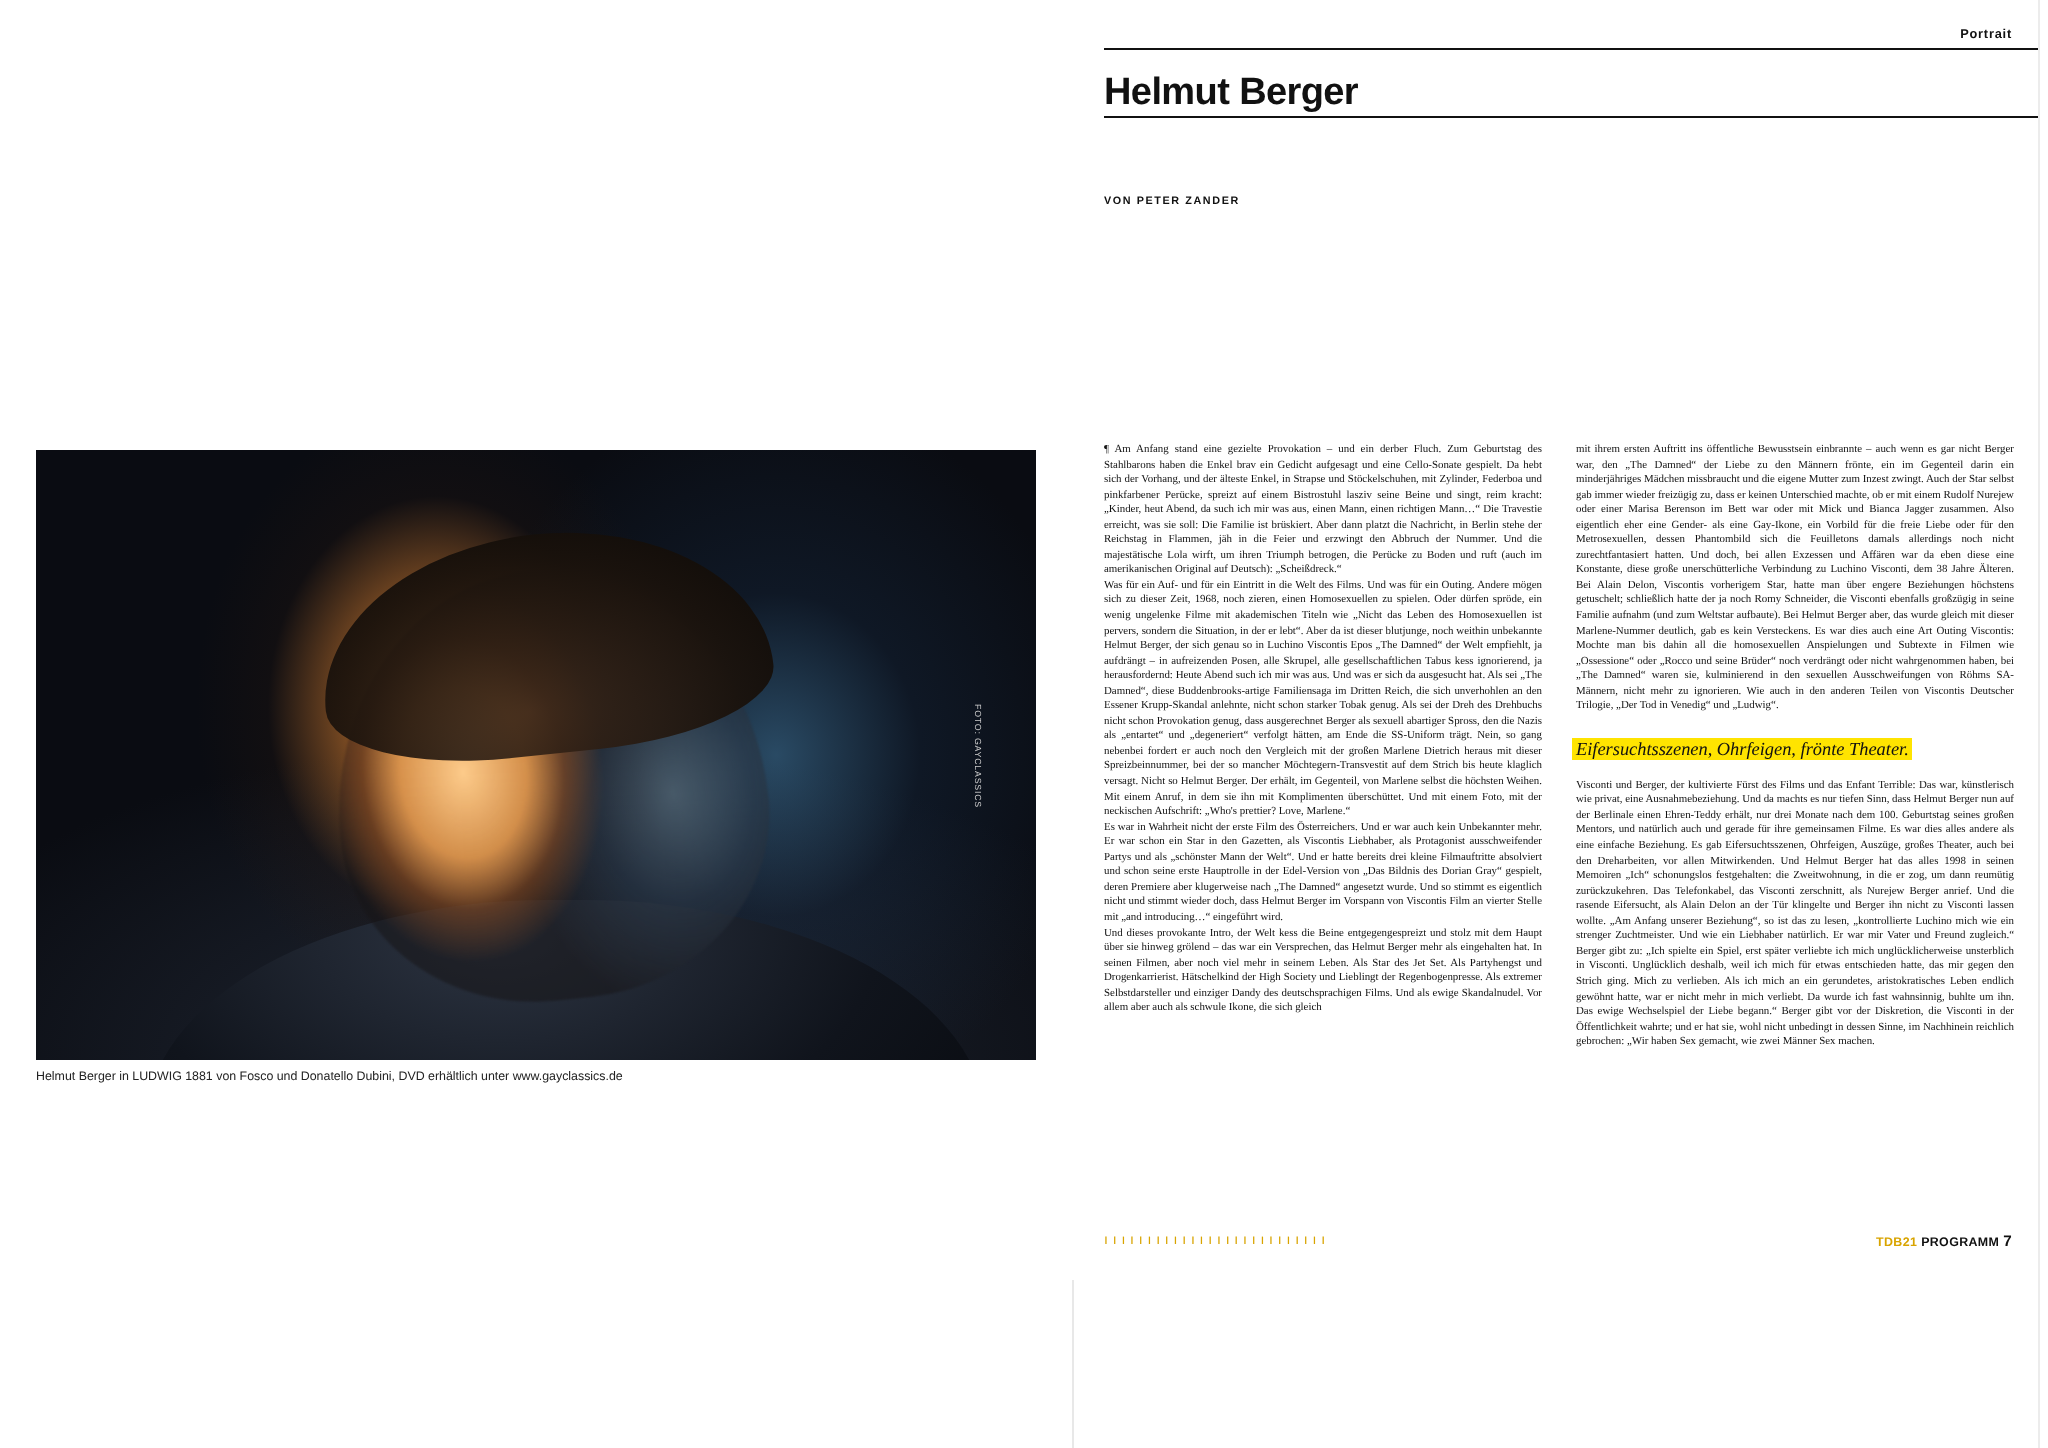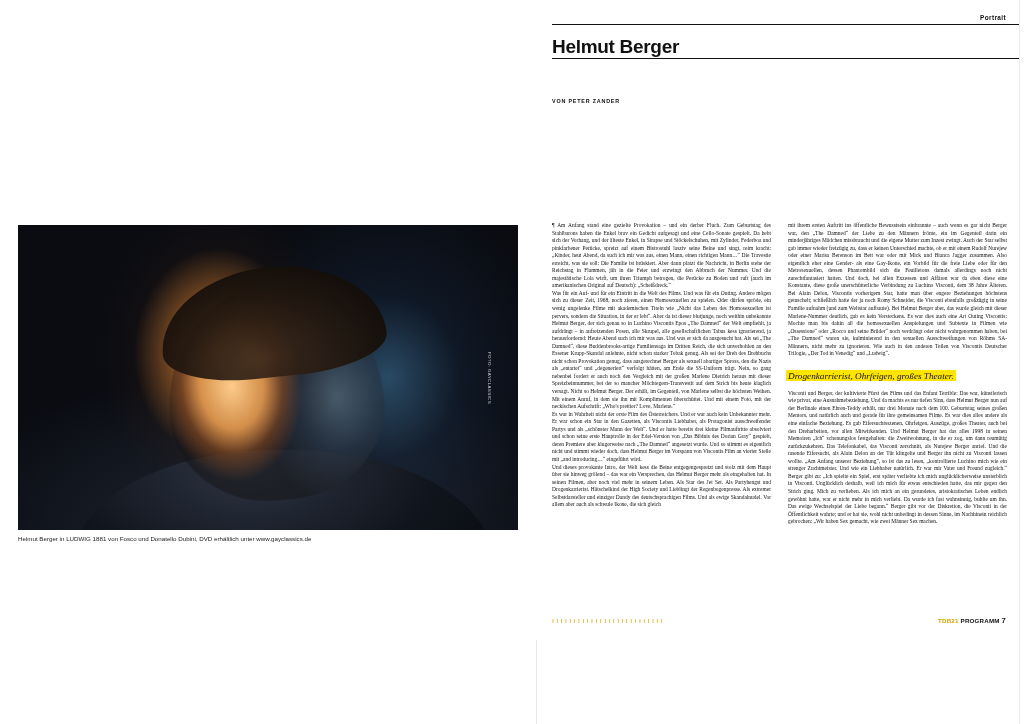--- a/index.html
+++ b/index.html
@@ -183,21 +183,21 @@
         <div class="col">
           <p class="pilcrow-lead">Am Anfang stand eine gezielte Provokation – und ein derber Fluch. Zum Geburtstag des Stahlbarons haben die Enkel brav ein Gedicht aufgesagt und eine Cello-Sonate gespielt. Da hebt sich der Vorhang, und der älteste Enkel, in Strapse und Stöckelschuhen, mit Zylinder, Federboa und pinkfarbener Perücke, spreizt auf einem Bistrostuhl lasziv seine Beine und singt, reim kracht: „Kinder, heut Abend, da such ich mir was aus, einen Mann, einen richtigen Mann…“ Die Travestie erreicht, was sie soll: Die Familie ist brüskiert. Aber dann platzt die Nachricht, in Berlin stehe der Reichstag in Flammen, jäh in die Feier und erzwingt den Abbruch der Nummer. Und die majestätische Lola wirft, um ihren Triumph betrogen, die Perücke zu Boden und ruft (auch im amerikanischen Original auf Deutsch): „Scheißdreck.“</p>
           <p>Was für ein Auf- und für ein Eintritt in die Welt des Films. Und was für ein Outing. Andere mögen sich zu dieser Zeit, 1968, noch zieren, einen Homosexuellen zu spielen. Oder dürfen spröde, ein wenig ungelenke Filme mit akademischen Titeln wie „Nicht das Leben des Homosexuellen ist pervers, sondern die Situation, in der er lebt“. Aber da ist dieser blutjunge, noch weithin unbekannte Helmut Berger, der sich genau so in Luchino Viscontis Epos „The Damned“ der Welt empfiehlt, ja aufdrängt – in aufreizenden Posen, alle Skrupel, alle gesellschaftlichen Tabus kess ignorierend, ja herausfordernd: Heute Abend such ich mir was aus. Und was er sich da ausgesucht hat. Als sei „The Damned“, diese Buddenbrooks-artige Familiensaga im Dritten Reich, die sich unverhohlen an den Essener Krupp-Skandal anlehnte, nicht schon starker Tobak genug. Als sei der Dreh des Drehbuchs nicht schon Provokation genug, dass ausgerechnet Berger als sexuell abartiger Spross, den die Nazis als „entartet“ und „degeneriert“ verfolgt hätten, am Ende die SS-Uniform trägt. Nein, so gang nebenbei fordert er auch noch den Vergleich mit der großen Marlene Dietrich heraus mit dieser Spreizbeinnummer, bei der so mancher Möchtegern-Transvestit auf dem Strich bis heute klaglich versagt. Nicht so Helmut Berger. Der erhält, im Gegenteil, von Marlene selbst die höchsten Weihen. Mit einem Anruf, in dem sie ihn mit Komplimenten überschüttet. Und mit einem Foto, mit der neckischen Aufschrift: „Who's prettier? Love, Marlene.“</p>
           <p>Es war in Wahrheit nicht der erste Film des Österreichers. Und er war auch kein Unbekannter mehr. Er war schon ein Star in den Gazetten, als Viscontis Liebhaber, als Protagonist ausschweifender Partys und als „schönster Mann der Welt“. Und er hatte bereits drei kleine Filmauftritte absolviert und schon seine erste Hauptrolle in der Edel-Version von „Das Bildnis des Dorian Gray“ gespielt, deren Premiere aber klugerweise nach „The Damned“ angesetzt wurde. Und so stimmt es eigentlich nicht und stimmt wieder doch, dass Helmut Berger im Vorspann von Viscontis Film an vierter Stelle mit „and introducing…“ eingeführt wird.</p>
           <p>Und dieses provokante Intro, der Welt kess die Beine entgegengespreizt und stolz mit dem Haupt über sie hinweg grölend – das war ein Versprechen, das Helmut Berger mehr als eingehalten hat. In seinen Filmen, aber noch viel mehr in seinem Leben. Als Star des Jet Set. Als Partyhengst und Drogenkarrierist. Hätschelkind der High Society und Lieblingt der Regenbogenpresse. Als extremer Selbstdarsteller und einziger Dandy des deutschsprachigen Films. Und als ewige Skandalnudel. Vor allem aber auch als schwule Ikone, die sich gleich</p>
         </div>
 
         <div class="col">
           <p>mit ihrem ersten Auftritt ins öffentliche Bewusstsein einbrannte – auch wenn es gar nicht Berger war, den „The Damned“ der Liebe zu den Männern frönte, ein im Gegenteil darin ein minderjähriges Mädchen missbraucht und die eigene Mutter zum Inzest zwingt. Auch der Star selbst gab immer wieder freizügig zu, dass er keinen Unterschied machte, ob er mit einem Rudolf Nurejew oder einer Marisa Berenson im Bett war oder mit Mick und Bianca Jagger zusammen. Also eigentlich eher eine Gender- als eine Gay-Ikone, ein Vorbild für die freie Liebe oder für den Metrosexuellen, dessen Phantombild sich die Feuilletons damals allerdings noch nicht zurechtfantasiert hatten. Und doch, bei allen Exzessen und Affären war da eben diese eine Konstante, diese große unerschütterliche Verbindung zu Luchino Visconti, dem 38 Jahre Älteren. Bei Alain Delon, Viscontis vorherigem Star, hatte man über engere Beziehungen höchstens getuschelt; schließlich hatte der ja noch Romy Schneider, die Visconti ebenfalls großzügig in seine Familie aufnahm (und zum Weltstar aufbaute). Bei Helmut Berger aber, das wurde gleich mit dieser Marlene-Nummer deutlich, gab es kein Versteckens. Es war dies auch eine Art Outing Viscontis: Mochte man bis dahin all die homosexuellen Anspielungen und Subtexte in Filmen wie „Ossessione“ oder „Rocco und seine Brüder“ noch verdrängt oder nicht wahrgenommen haben, bei „The Damned“ waren sie, kulminierend in den sexuellen Ausschweifungen von Röhms SA-Männern, nicht mehr zu ignorieren. Wie auch in den anderen Teilen von Viscontis Deutscher Trilogie, „Der Tod in Venedig“ und „Ludwig“.</p>
           <div class="quote-block">
-            <span class="pull-quote">Drogenkarrierist, Ohrfeigen, großes Theater.</span>
+            <span class="pull-quote">Eifersuchtsszenen, Ohrfeigen, frönte Theater.</span>
           </div>
           <p>Visconti und Berger, der kultivierte Fürst des Films und das Enfant Terrible: Das war, künstlerisch wie privat, eine Ausnahmebeziehung. Und da machts es nur tiefen Sinn, dass Helmut Berger nun auf der Berlinale einen Ehren-Teddy erhält, nur drei Monate nach dem 100. Geburtstag seines großen Mentors, und natürlich auch und gerade für ihre gemeinsamen Filme. Es war dies alles andere als eine einfache Beziehung. Es gab Eifersuchtsszenen, Ohrfeigen, Auszüge, großes Theater, auch bei den Dreharbeiten, vor allen Mitwirkenden. Und Helmut Berger hat das alles 1998 in seinen Memoiren „Ich“ schonungslos festgehalten: die Zweitwohnung, in die er zog, um dann reumütig zurückzukehren. Das Telefonkabel, das Visconti zerschnitt, als Nurejew Berger anrief. Und die rasende Eifersucht, als Alain Delon an der Tür klingelte und Berger ihn nicht zu Visconti lassen wollte. „Am Anfang unserer Beziehung“, so ist das zu lesen, „kontrollierte Luchino mich wie ein strenger Zuchtmeister. Und wie ein Liebhaber natürlich. Er war mir Vater und Freund zugleich.“ Berger gibt zu: „Ich spielte ein Spiel, erst später verliebte ich mich unglücklicherweise unsterblich in Visconti. Unglücklich deshalb, weil ich mich für etwas entschieden hatte, das mir gegen den Strich ging. Mich zu verlieben. Als ich mich an ein gerundetes, aristokratisches Leben endlich gewöhnt hatte, war er nicht mehr in mich verliebt. Da wurde ich fast wahnsinnig, buhlte um ihn. Das ewige Wechselspiel der Liebe begann.“ Berger gibt vor der Diskretion, die Visconti in der Öffentlichkeit wahrte; und er hat sie, wohl nicht unbedingt in dessen Sinne, im Nachhinein reichlich gebrochen: „Wir haben Sex gemacht, wie zwei Männer Sex machen.</p>
         </div>
 
       </div>
 
       <div class="footer-dots">ıııııııııııııııııııııııııı</div>
 
       <div class="footer-right">
         <span class="ber">TDB</span><span class="ber">21</span>

